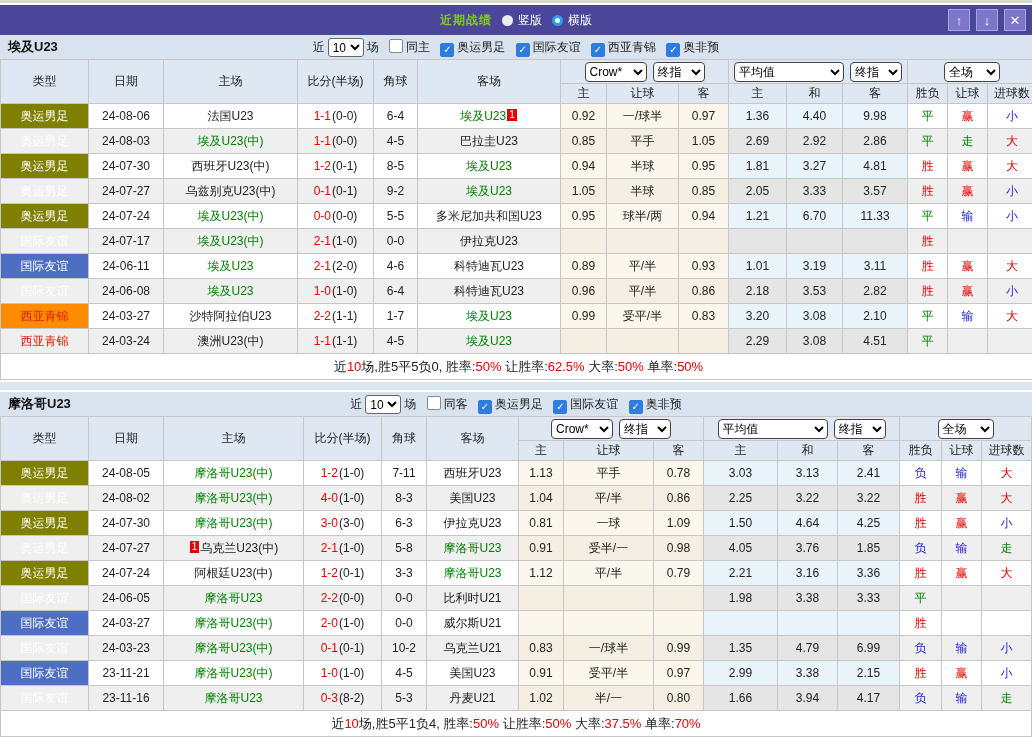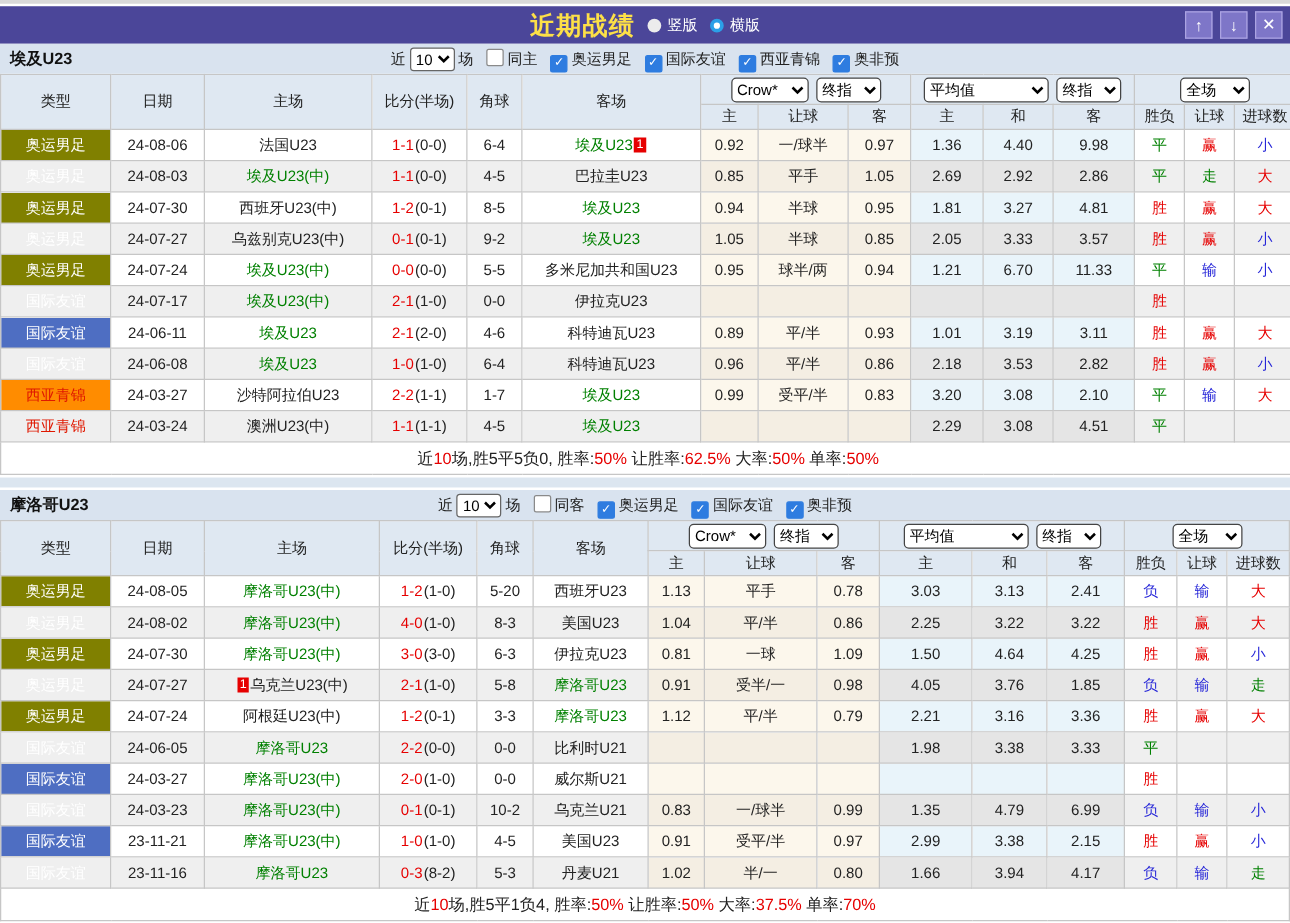--- a/index.html
+++ b/index.html
@@ -2,21 +2,21 @@
 <html><head>
 <meta charset="utf-8">
 <style>
   html,body{margin:0;padding:0}
   body{width:1032px;height:738px;overflow:hidden;background:#fff;
        font-family:"Liberation Sans","DejaVu Sans",sans-serif;color:#222}
   
   .topstrip{height:3px;background:#d9d9d9;border-bottom:2px solid #fff}
   
   .titlebar{height:30px;background:#4b4699;position:relative;display:flex;align-items:center;justify-content:center;gap:10px}
-  .title{color:#fde047;font-weight:bold;font-size:20px;letter-spacing:1px}
+  .title{color:#84cc16;font-weight:bold;font-size:12px;letter-spacing:1px}
   .radio-group{display:flex;align-items:center;gap:5px;color:#fff;font-size:12px}
   .radio{width:11px;height:11px;border-radius:50%;background:#ececec;display:inline-block;box-sizing:border-box;cursor:pointer}
   .radio.sel{background:#fff;border:3px solid #2b9fe8}
   .tb-btns{position:absolute;right:6px;top:4px;display:flex;gap:6px}
   .tb-btn{width:22px;height:22px;background:#7e76c8;border:1px solid #aba3e2;color:#fff;font-size:13px;font-weight:bold;
           display:flex;align-items:center;justify-content:center;cursor:pointer;box-sizing:border-box}
   
   .fstrip{height:24px;background:#d9e3ef;position:relative;font-size:12px;line-height:24px;white-space:nowrap}
   .teamname{position:absolute;left:8px;font-weight:bold;font-size:13px;color:#111}
   .fcenter{text-align:center}
@@ -26,21 +26,21 @@
   .cb.on{background:#2e7ce0;border-color:#2e7ce0}
   .cb.on::after{content:"✓";display:block;color:#fff;font-size:10px;font-weight:bold;text-align:center;line-height:12px}
   .cb-label{margin-left:1px}
   
   .grid{border-collapse:collapse;table-layout:fixed;width:1032px;font-size:12px;border:1px solid #8f8f8f}
   .grid th,.grid td{border:1px solid #c6c6c6;text-align:center;white-space:nowrap;overflow:hidden;padding:0}
   .grid thead th{background:#dfe8f2;font-weight:normal;color:#222}
   .grid thead tr.selrow th{height:23px}
   .grid thead tr.subrow th{height:19px}
   .hsel{font-size:12px;height:20px;background:#fff;border:1px solid #444;border-radius:4px;vertical-align:middle;margin:0 3px}
-  .w88{width:100px}.w62{width:62px}.w52{width:52px}.w56{width:56px}
+  .w88{width:110px}.w62{width:62px}.w52{width:52px}.w56{width:56px}
   .grid tbody td{height:24px;background:#fff}
   .grid tbody tr.alt td{background:#efefef}
   .grid tbody td.crow{background:#fcf7ec}
   .grid tbody tr.alt td.crow{background:#f4eee3}
   .grid tbody td.euro{background:#e9f4fa}
   .grid tbody tr.alt td.euro{background:#e5e5e5}
   td.type{color:#fff}
   td.type.t-oly{background:#808000}
   td.type.t-fri{background:#4e6ec2}
   td.type.t-wa{background:#ff8c00;color:#e01800}
@@ -378,21 +378,21 @@
       <th>让球</th>
       <th>进球数</th>
     </tr>
   </thead>
   <tbody>
       <tr>
         <td class="type t-oly">奥运男足</td>
         <td class="date">24-08-05</td>
         <td class="team"><span class="g">摩洛哥U23(中)</span></td>
         <td class="score"><span class="sc">1-2</span><span class="half">(1-0)</span></td>
-        <td class="corner">5-20</td>
+        <td class="corner">7-11</td>
         <td class="team"><span>西班牙U23</span></td>
         <td class="crow">1.13</td>
         <td class="crow">平手</td>
         <td class="crow">0.78</td>
         <td class="euro">3.03</td>
         <td class="euro">3.13</td>
         <td class="euro">2.41</td>
         <td class="res" style="color: rgb(38, 38, 216);">负</td>
         <td class="res" style="color: rgb(38, 38, 216);">输</td>
         <td class="res" style="color: rgb(230, 0, 0);">大</td>

